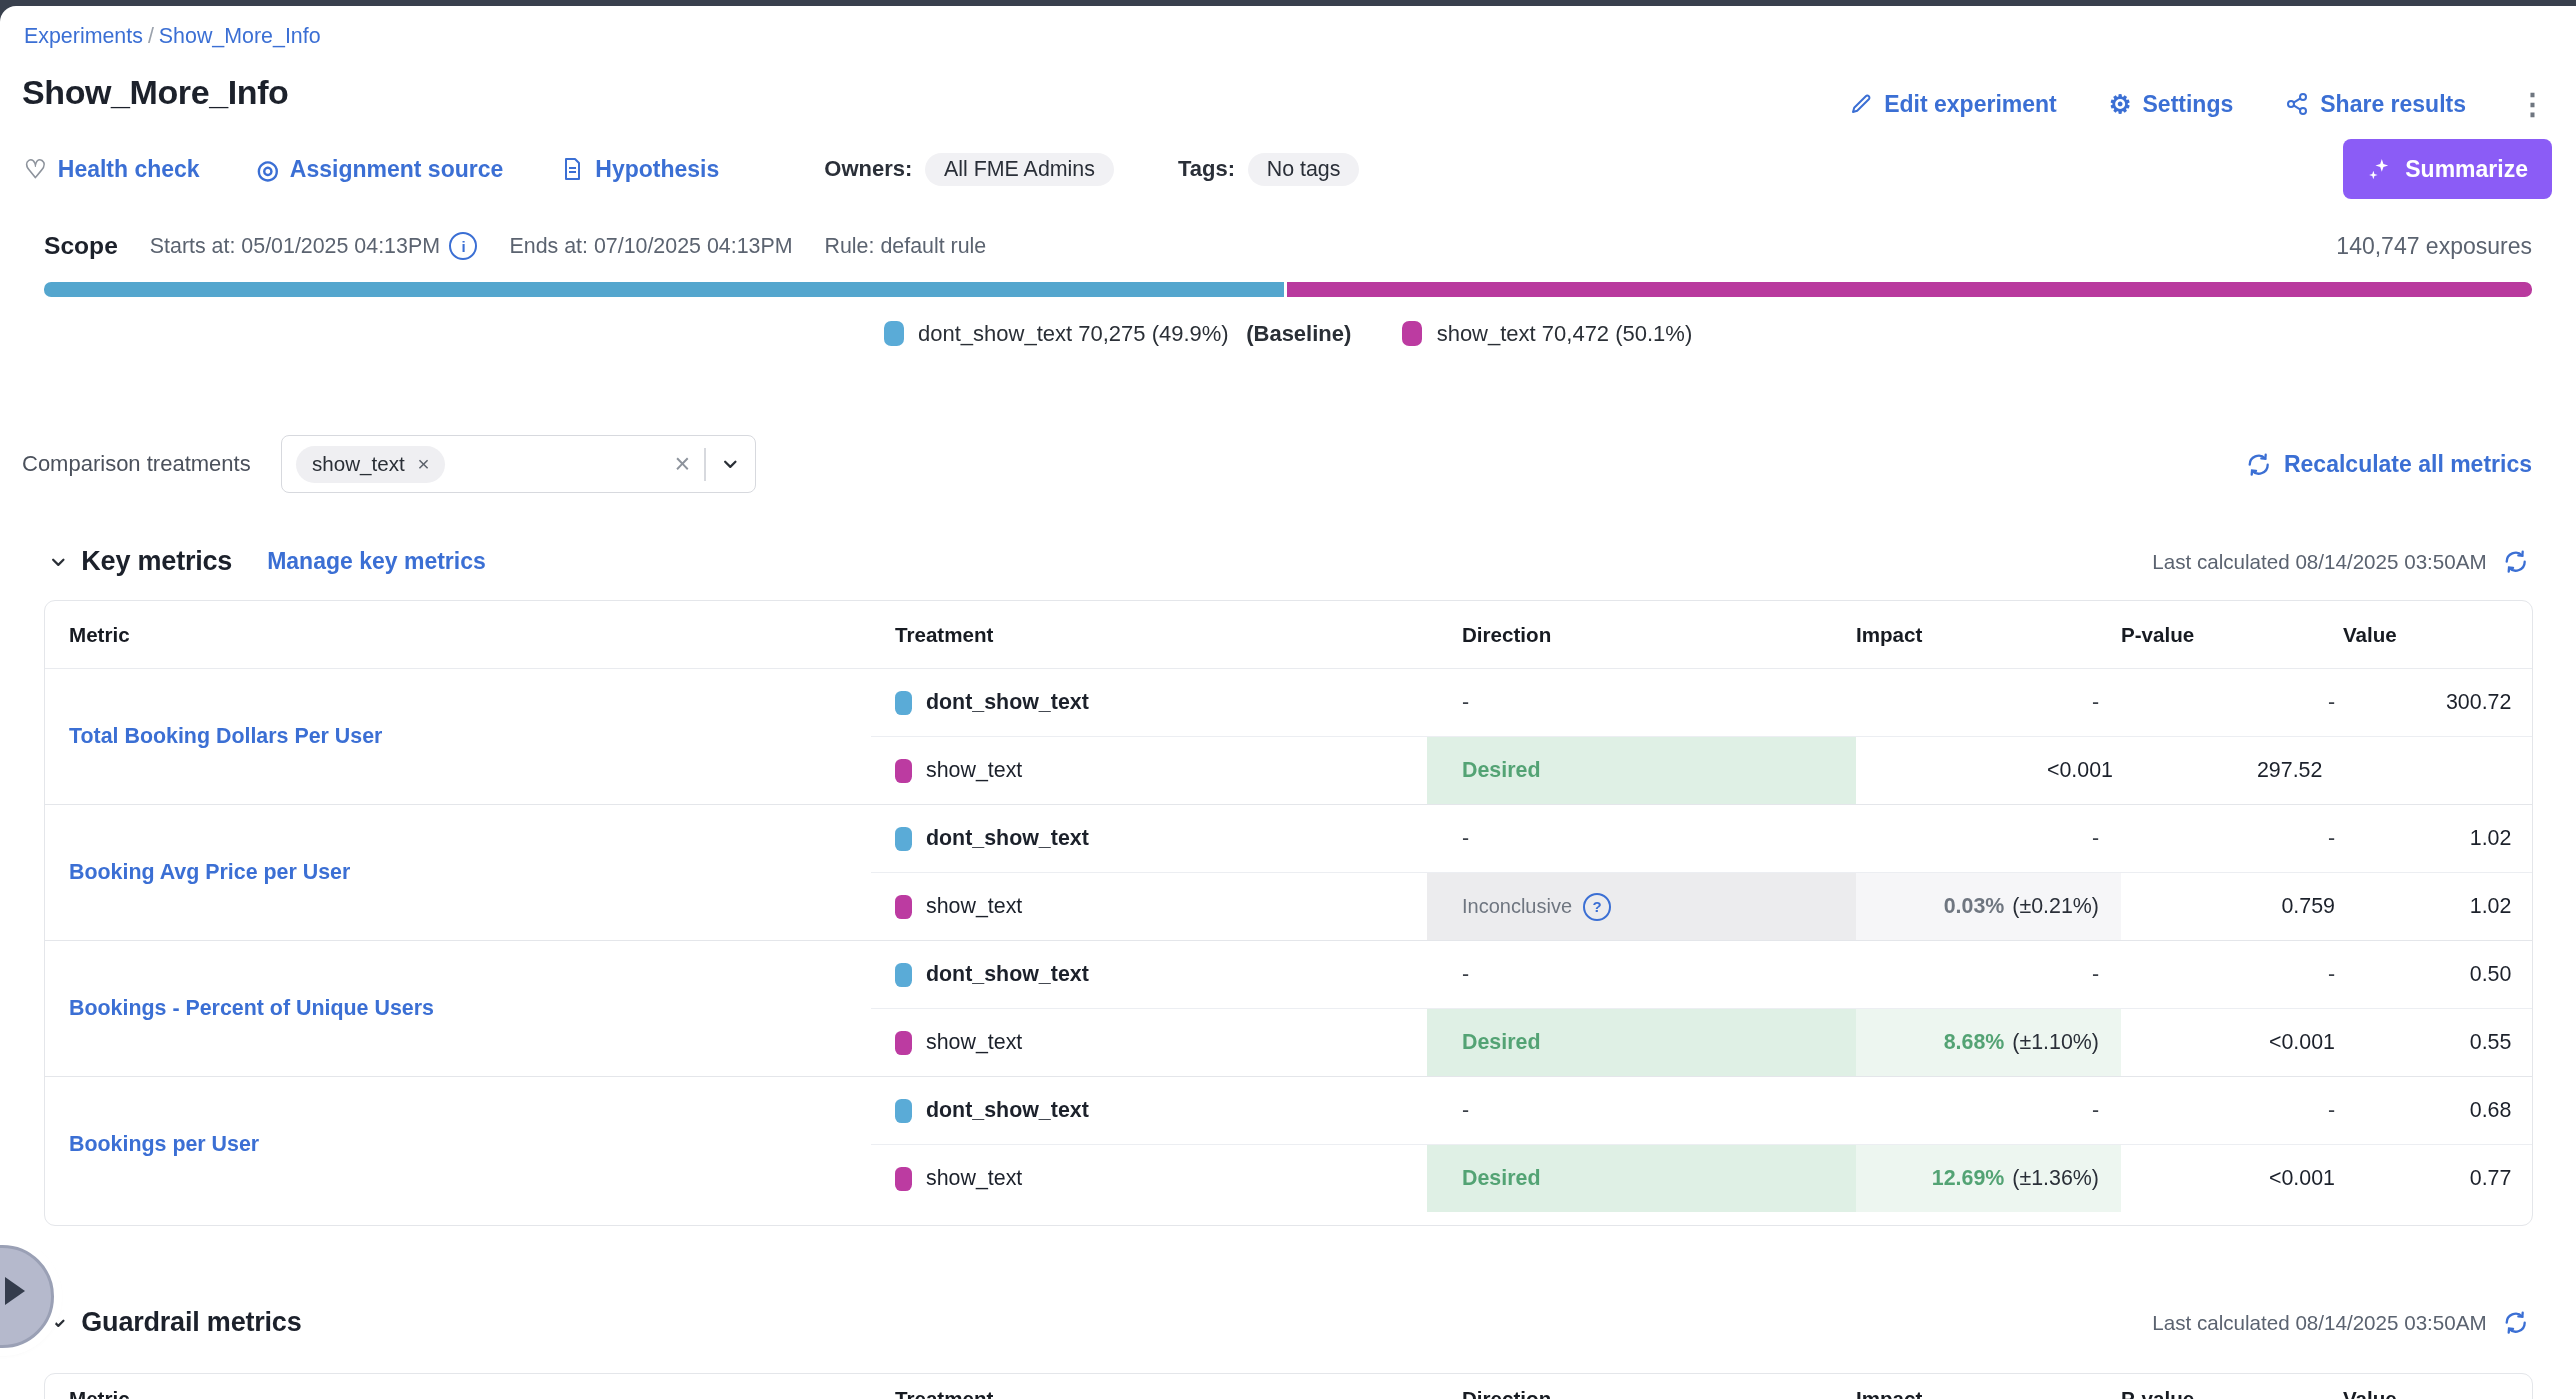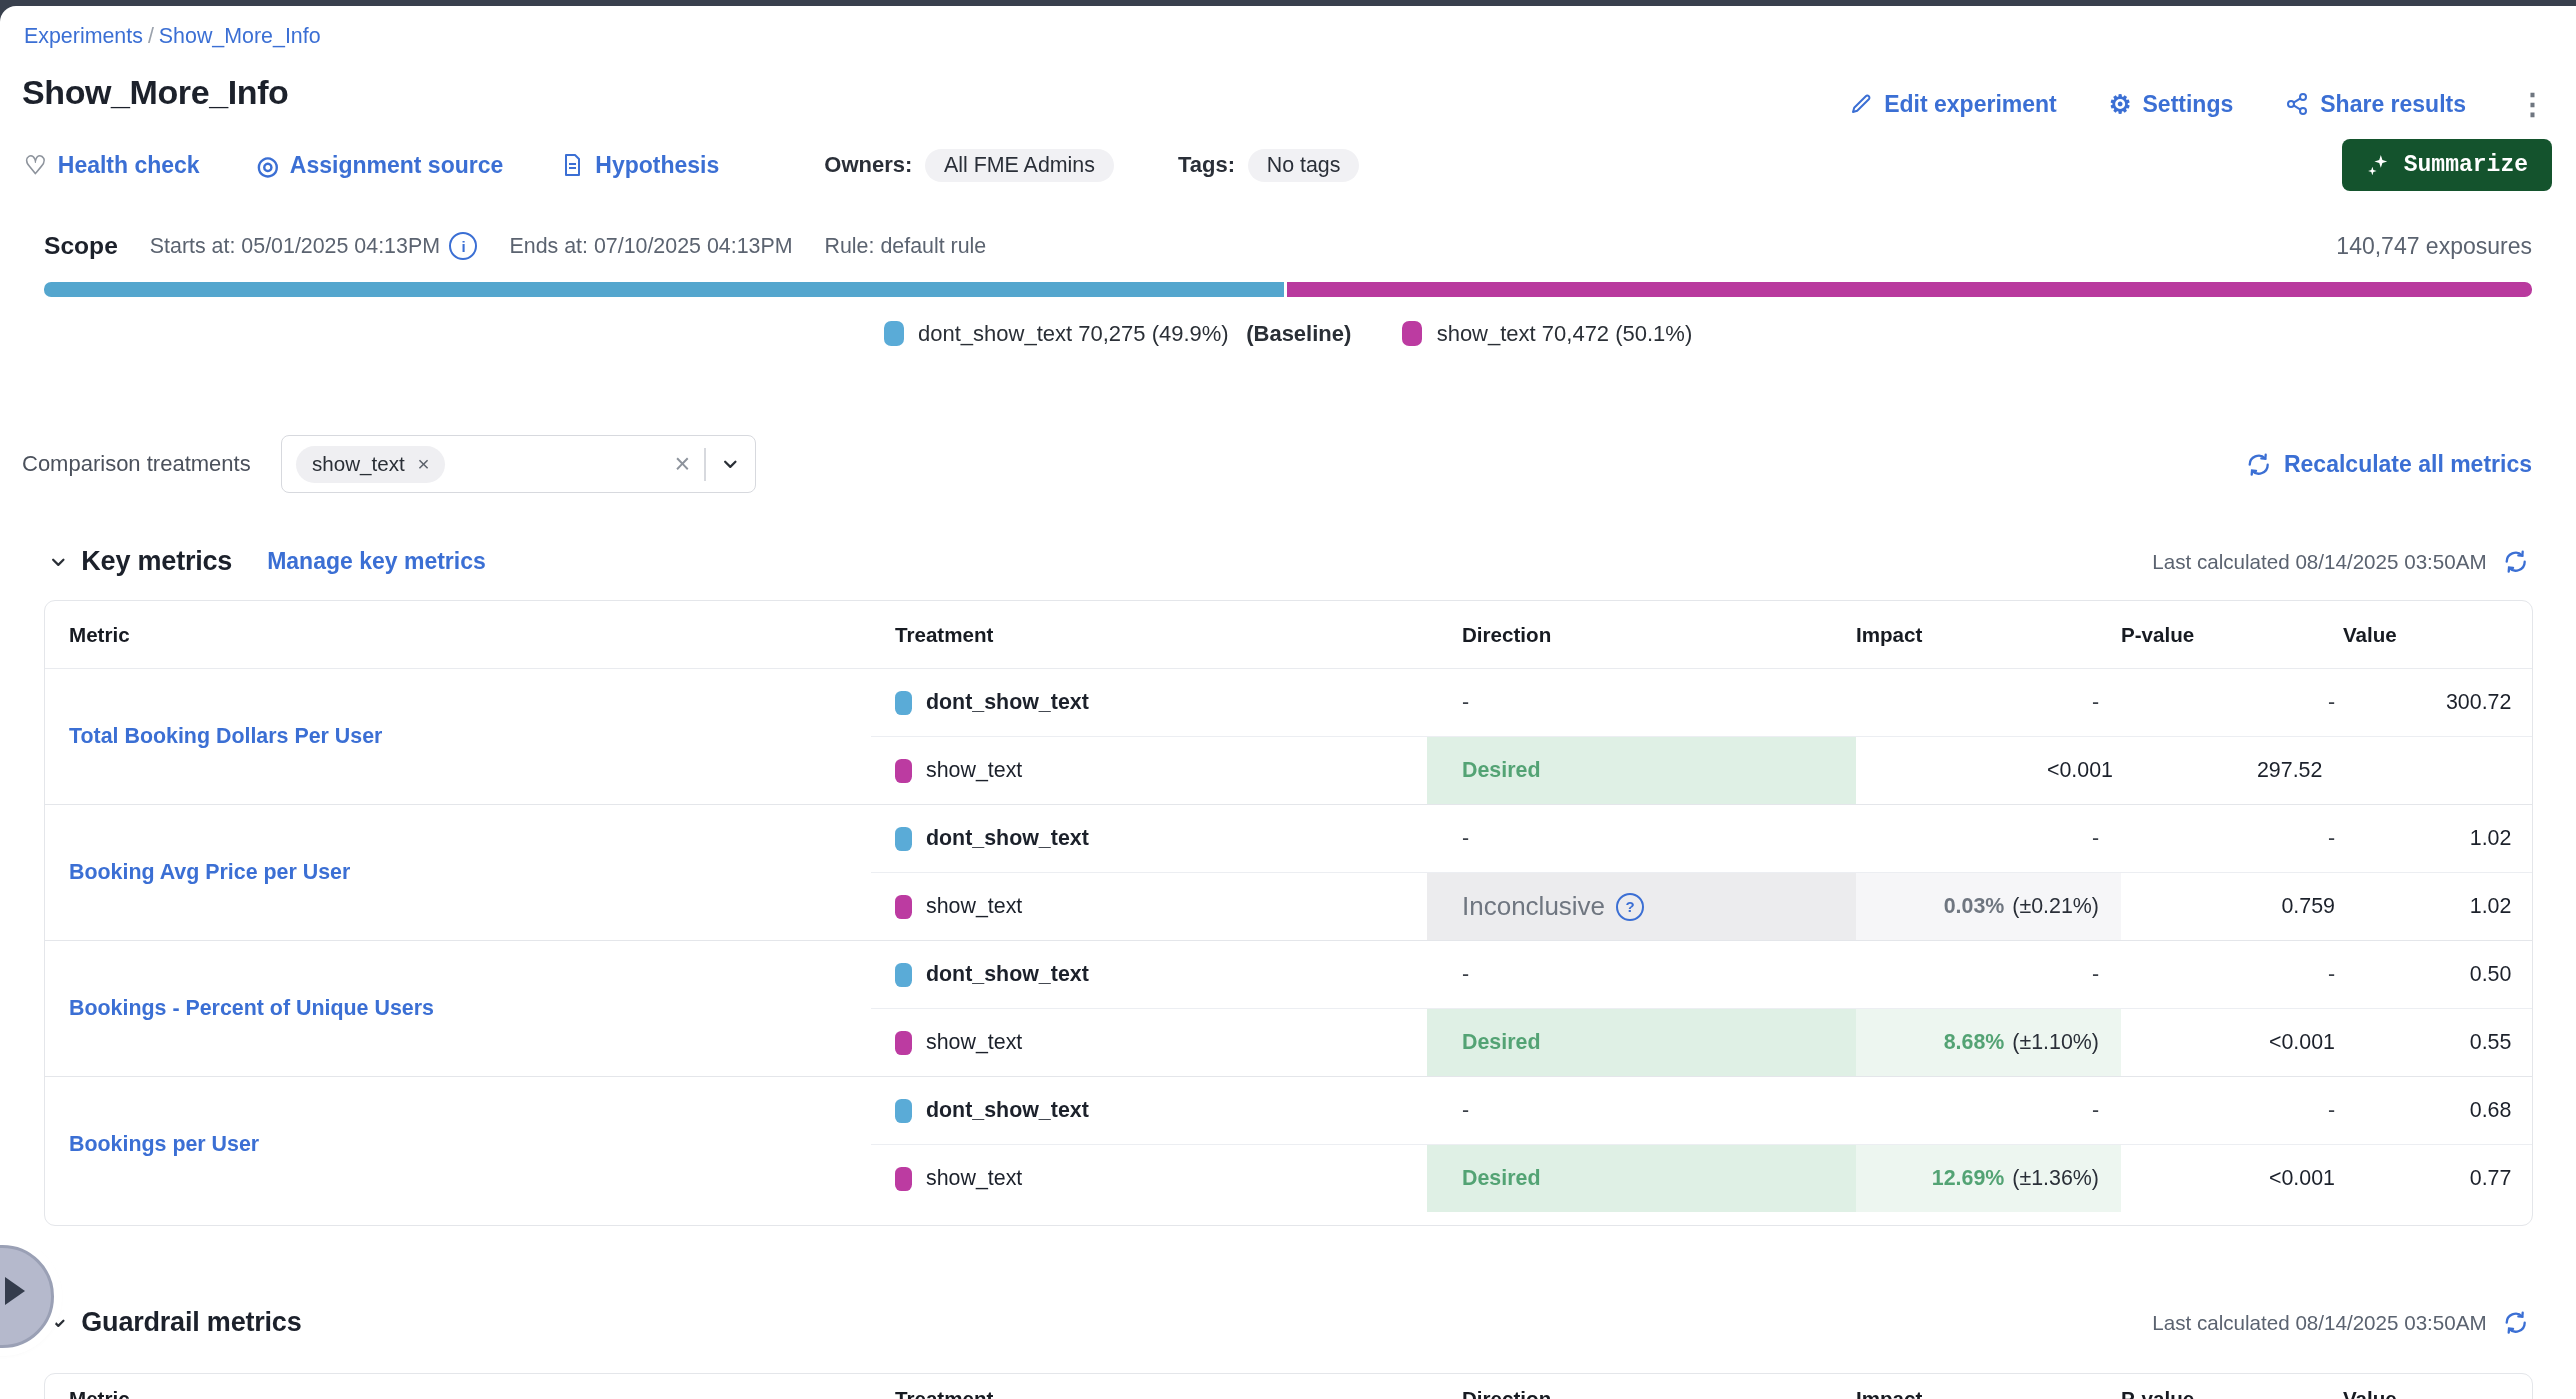--- a/index.html
+++ b/index.html
@@ -20,22 +20,22 @@
 
   .toolbar{top:133px;left:24px;right:24px;display:flex;align-items:center;}
   .tool-link{display:flex;align-items:center;gap:11px;color:#3b6fd4;font-size:23px;font-weight:700;cursor:pointer;margin-right:57px;}
   .tool-link .glyph{font-size:25.4px;line-height:1;}
   .glyph-gray{color:#8d939c;}
   .glyph-blue{color:#3b6fd4;}
   .meta-label{font-size:22px;color:#2a2f38;font-weight:700;margin-right:12.7px;}
   .pill{background:#f1f1f4;border-radius:793px;padding:4px 19px;font-size:21.4px;color:#2a2f38;}
   .owners{margin-left:48px;display:flex;align-items:center;}
   .tags{margin-left:64px;display:flex;align-items:center;}
-  .summarize-btn{margin-left:auto;background:#14532d;color:#fff;font-size:23px;font-weight:700;
-    border:none;border-radius:8px;height:52px;padding:0 24px;display:flex;align-items:center;gap:12.7px;cursor:pointer;font-family:Liberation Mono, monospace;}
+  .summarize-btn{margin-left:auto;background:#8b5cf6;color:#fff;font-size:23px;font-weight:700;
+    border:none;border-radius:8px;height:60px;padding:0 24px;display:flex;align-items:center;gap:12.7px;cursor:pointer;}
   .summarize-btn svg{width:25.4px;height:25.4px;}
 
   
   .scope{top:226px;left:44px;right:44px;}
   .scope-row{display:flex;align-items:center;}
   .scope-label{font-size:24.6px;font-weight:700;color:#1c212b;}
   .scope-item{font-size:21.4px;color:#5b6370;margin-left:32px;display:flex;align-items:center;gap:9.5px;}
   .scope-item:first-of-type{margin-left:29px;}
   .exposures{margin-left:auto;font-size:23px;color:#5b6370;}
   .ring-icon{display:inline-flex;width:24px;height:24px;border:2px solid #3b6fd4;border-radius:50%;
@@ -104,21 +104,21 @@
   .right-cell{justify-content:flex-end;font-size:21.4px;color:#1c212b;}
   .i-cell{padding-right:22px;gap:8px;}
   .p-cell{padding-right:8px;}
   .v-cell{padding-right:20.6px;}
   .dash{font-size:21.4px;color:#3a3f47;}
   .tone-green-1{background:#dff0e5;}
   .tone-green-2{background:#edf6f0;}
   .tone-gray-1{background:#ececee;}
   .tone-gray-2{background:#f6f6f8;}
   .dir-desired{font-size:21.4px;font-weight:700;color:#53a374;}
-  .dir-inconclusive{font-size:26px;color:#6f7680;}
+  .dir-inconclusive{font-size:20px;color:#6f7680;}
   .imp-main-green{font-size:21.4px;font-weight:700;color:#53a374;}
   .imp-main-gray{font-size:21.4px;font-weight:700;color:#6f7680;}
   .imp-ci{font-size:21.4px;color:#2a2f38;}
   .help-icon{display:inline-flex;width:24px;height:24px;border:2px solid #3b6fd4;border-radius:50%;
     color:#3b6fd4;font-size:15px;align-items:center;justify-content:center;font-weight:700;cursor:pointer;}
 
   
   .side-handle{left:-49px;top:1239px;width:97px;height:97px;border-radius:50%;
     background:#b5b9cc;border:3.2px solid #9aa0b5;box-shadow:0 0 0 8px #ffffff,0 1.6px 8px rgba(0,0,0,.25);cursor:pointer;}
   .side-handle .arrow{position:absolute;left:51px;top:29px;width:0;height:0;

